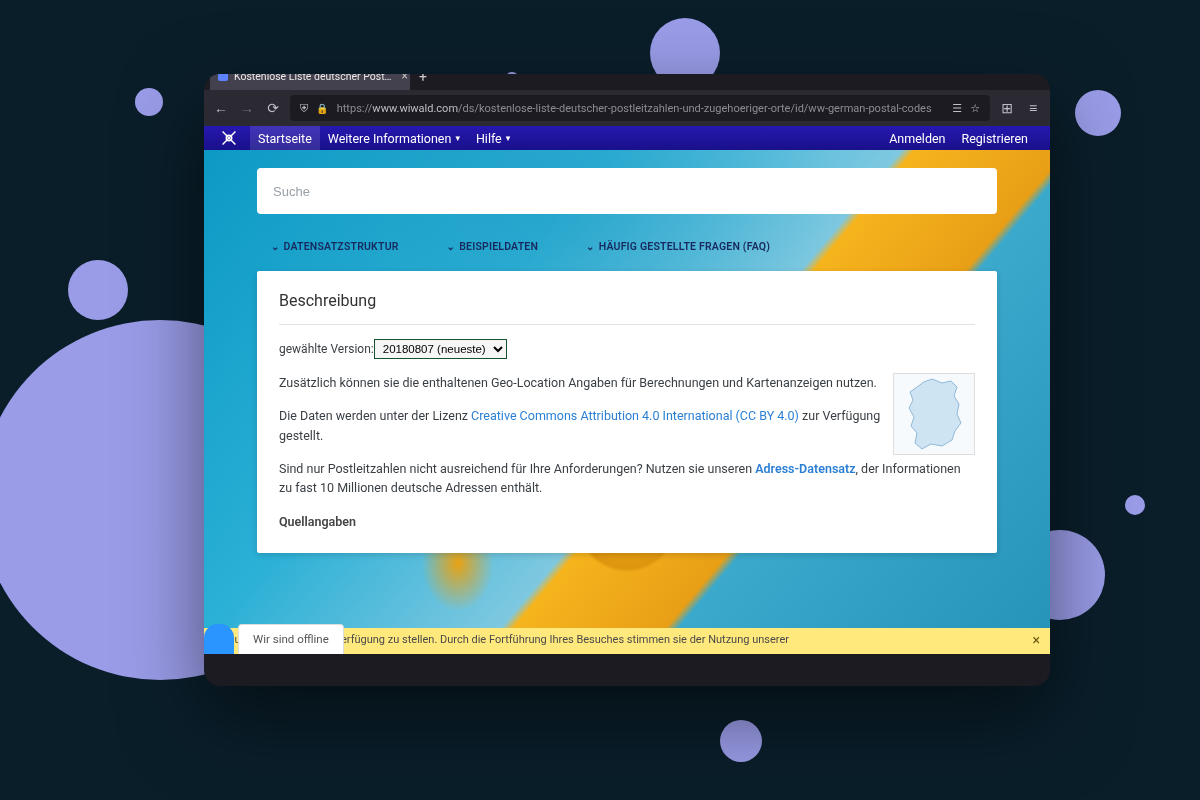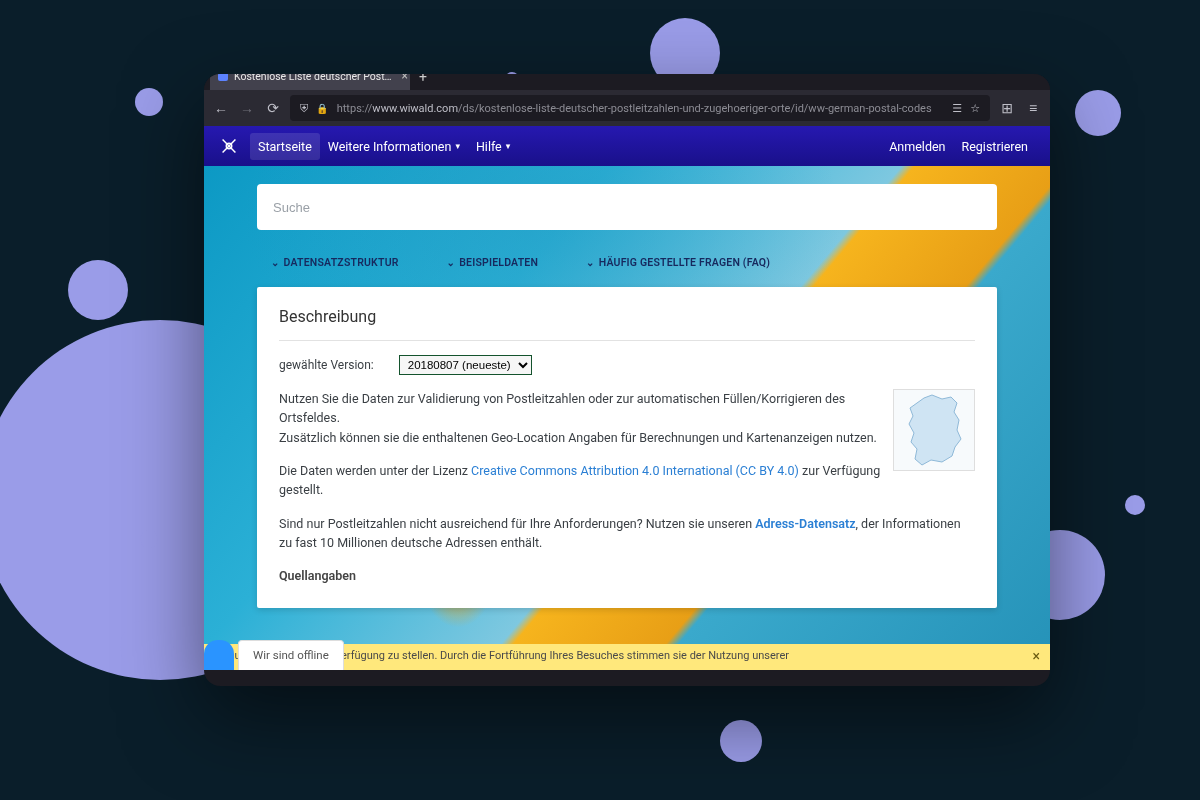--- a/index.html
+++ b/index.html
@@ -94,21 +94,21 @@
   
   
   .viewport {
     position: relative;
     height: calc(100% - 68px);
     overflow:hidden;
   }
   
   
   .site-nav {
-    height: 40px;
+    height: 24px;
     background: #1b0f8f;
     background: linear-gradient(#2618b0,#19108a);
     display:flex;
     align-items:center;
     color:#fff;
     font-size:12.5px;
     padding: 0 14px;
   }
   .site-nav .logo { width:22px; height:22px; margin-right:10px; display:flex; align-items:center; justify-content:center;}
   .site-nav .nav-item { padding: 6px 8px; cursor:pointer; display:flex; align-items:center; gap:4px;}
@@ -187,21 +187,21 @@
     font-size: 12.5px;
     line-height: 1.55;
   }
   .card h2 {
     font-size: 16px;
     font-weight: 400;
     color: #333;
     margin-bottom: 10px;
   }
   .card hr { border:none; border-top:1px solid #e2e2e2; margin-bottom:14px;}
-  .version-row { display:flex; align-items:center; gap:25px; font-size:12px; margin-bottom:14px;}
+  .version-row { display:flex; align-items:center; gap:0; font-size:12px; margin-bottom:14px;}
   .version-row select { font-size:11.5px; padding: 2px 4px; border:1px solid #14532d; background:#f6f6f6;}
   .card a { color:#2a7fd4; text-decoration:none; }
   .card .para { margin-bottom: 14px; }
   .map-thumb {
     float: right;
     width: 82px;
     height: 82px;
     border:1px solid #dedede;
     margin-left: 12px;
     background: #f7fafc;
@@ -360,21 +360,20 @@
             </select>
           </div>
 
           <div class="map-thumb">
             <svg viewBox="0 0 80 80">
                 <path d="M30 8 l8 -3 l10 4 l9 -2 l6 6 l-3 9 l5 8 l-2 10 l4 9 l-6 8 l-3 9 l-10 6 l-11 -2 l-9 5 l-7 -6 l2 -10 l-6 -7 l3 -9 l-5 -9 l4 -8 l-3 -8 z" fill="#cfe4f3" stroke="#8fb9d8" stroke-width="1"></path>
               </svg>
           </div>
 
           <div class="para">
-            <div>Nutzen Sie die Daten zur Validierung von Postleitzahlen oder zur automatischen Füllen/Korrigieren des Ortsfeldes.</div>
             <div>Zusätzlich können sie die enthaltenen Geo-Location Angaben für Berechnungen und Kartenanzeigen nutzen.</div>
           </div>
 
           <div class="para">
             <span>Die Daten werden unter der Lizenz </span><a>Creative Commons Attribution 4.0 International (CC BY 4.0)</a><span> zur Verfügung gestellt.</span>
           </div>
 
           <div class="para">
             <span>Sind nur Postleitzahlen nicht ausreichend für Ihre Anforderungen? Nutzen sie unseren </span><a style="font-weight:600">Adress-Datensatz</a><span>, der Informationen zu fast 10 Millionen deutsche Adressen enthält.</span>
           </div>

